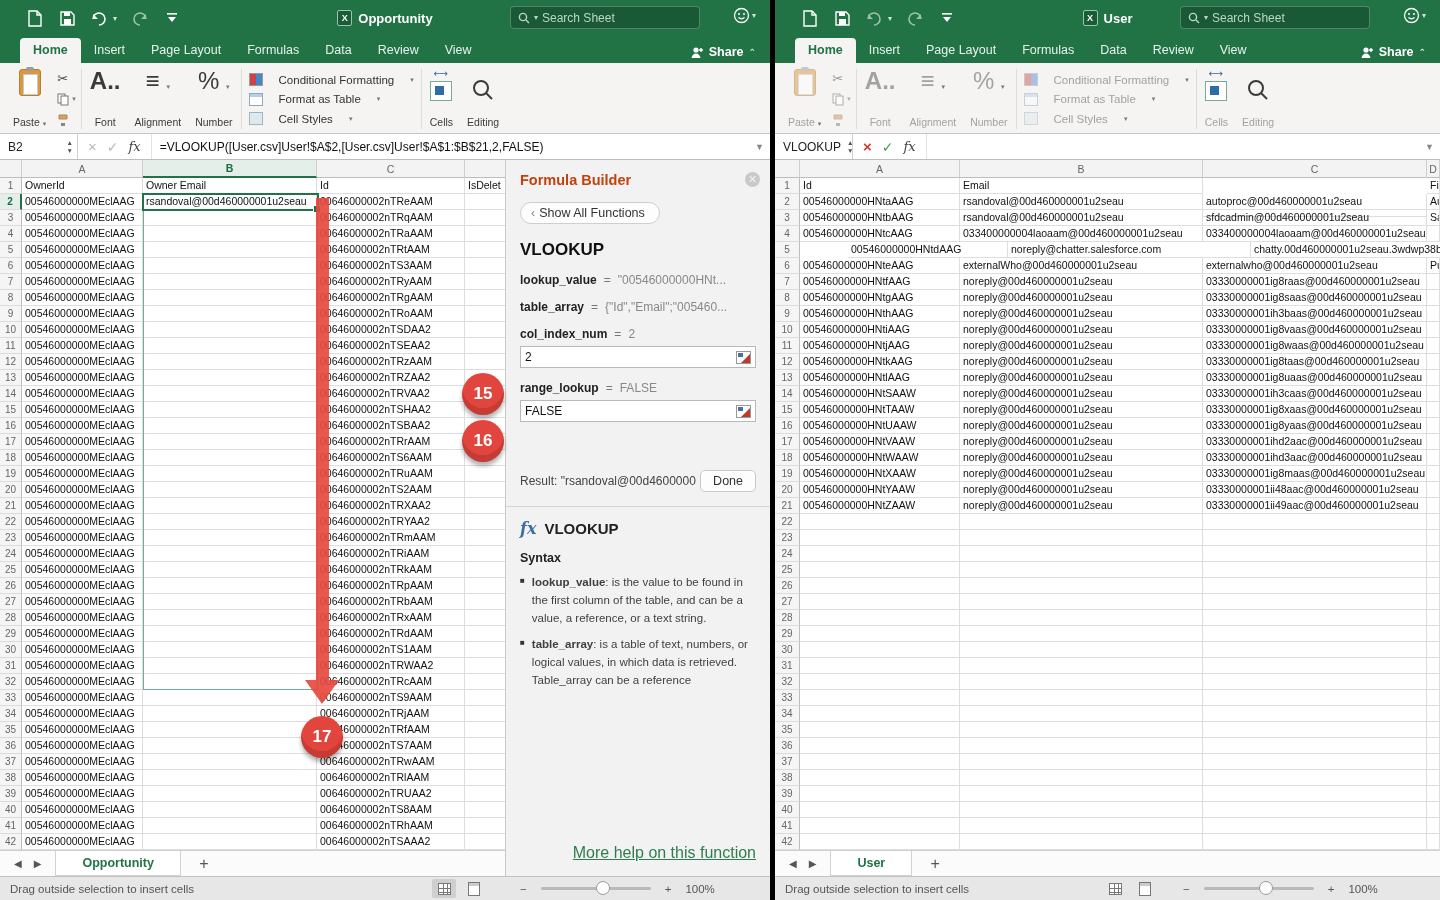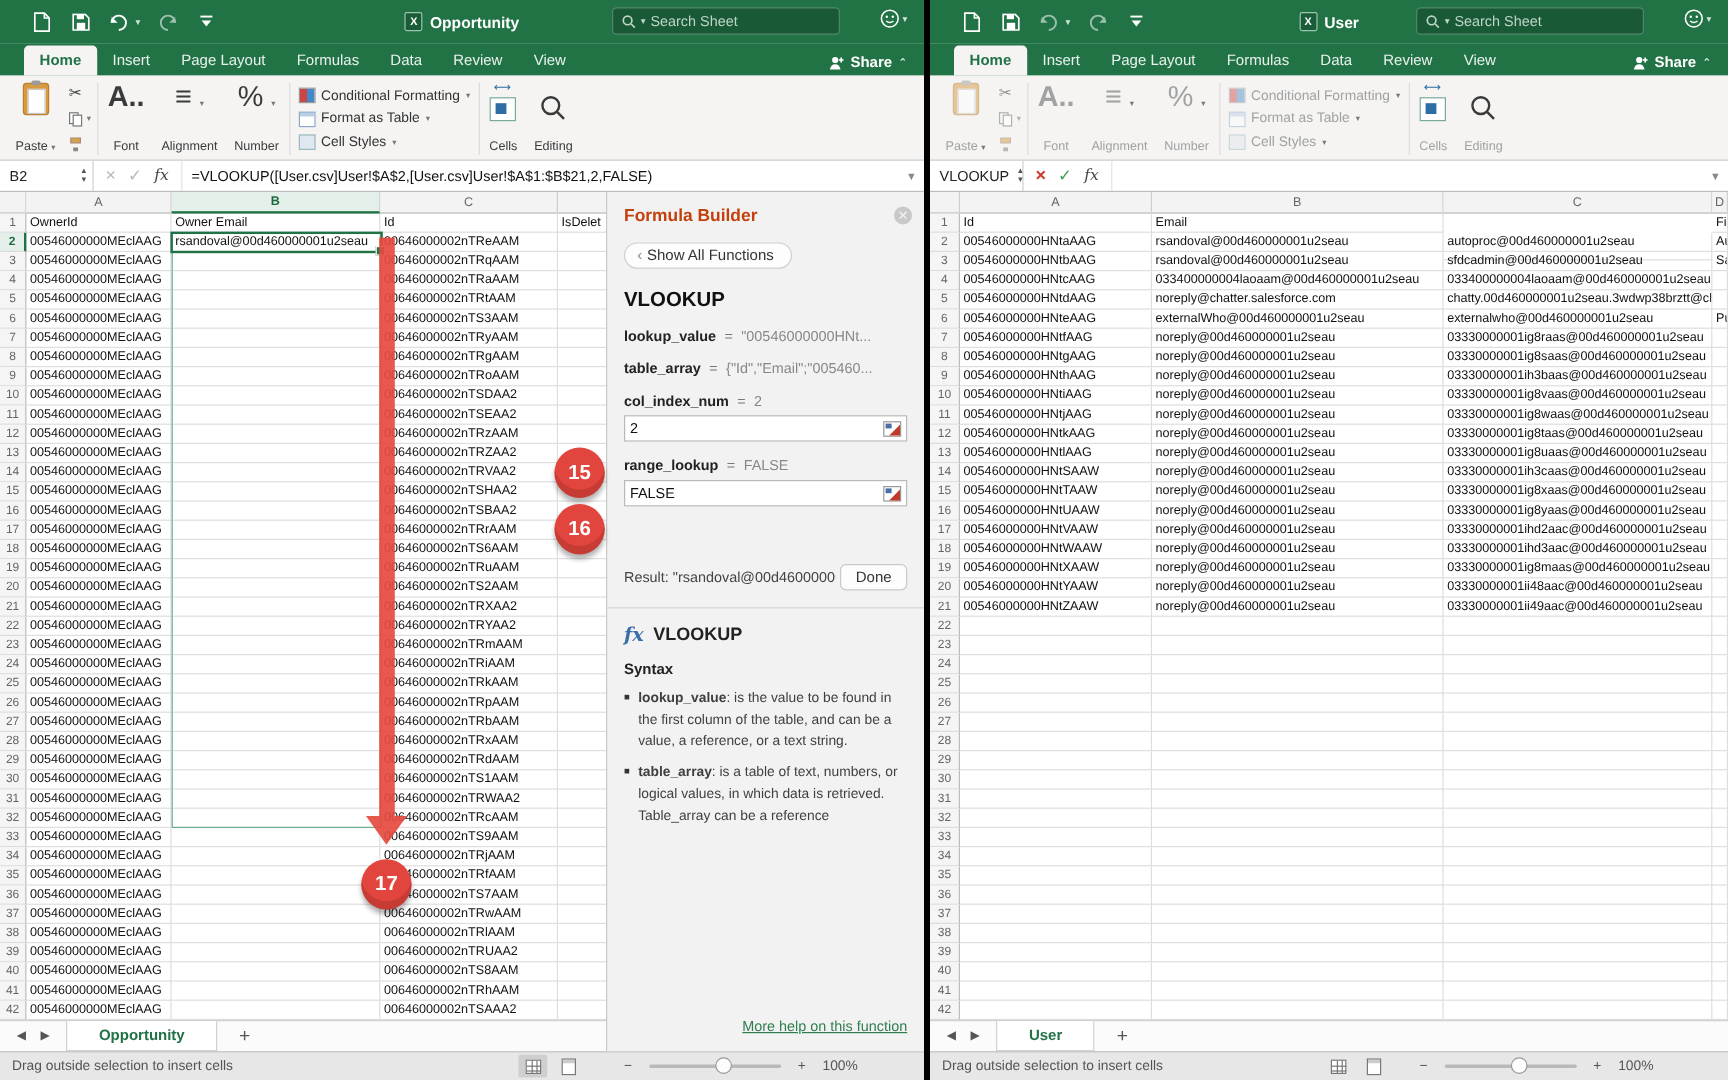--- a/index.html
+++ b/index.html
@@ -36,21 +36,21 @@
   .rcaret { font-size:7px; color:#777; }
   .dim .rlabel, .dim .bigglyph { color:#a2a2a2 !important; }
   .dim .clipboard { opacity:.5; }
   .bigglyph { font-size:24px; color:#3a3a3a; line-height:1; }
   .clipboard { width:22px; height:27px; background:#d99a3f; border:1px solid #b87f2e; border-radius:3px; position:relative; }
   .clipboard:before { content:""; position:absolute; left:3px; top:4px; width:13px; height:19px; background:#fff; border:1px solid #c9c9c9; }
   .clipboard:after { content:""; position:absolute; left:6px; top:-3px; width:8px; height:4px; background:#9b9b9b; border-radius:2px; }
   .smallbtns { display:flex; flex-direction:column; justify-content:space-between; padding:3px 4px; }
   .sbtn { height:16px; display:flex; align-items:center; gap:3px; font-size:13px; color:#444; }
   .cfcol { display:flex; flex-direction:column; justify-content:space-between; padding:4px 6px; }
-  .cfrow { display:flex; align-items:center; gap:5px; font-size:11.5px; color:#333; height:17px; white-space:nowrap; }
+  .cfrow { display:flex; align-items:center; gap:16px; font-size:11.5px; color:#333; height:17px; white-space:nowrap; }
   .dim .cfrow { color:#a2a2a2; }
   .cfic { width:14px; height:13px; flex:none; position:relative; }
   .cfic.grid4 { background:linear-gradient(90deg,#c44 50%,#48c 50%); border:1px solid #999; }
   .cfic.tbl { background:#fff; border:1px solid #8aa9c8; box-shadow:inset 0 3px 0 #b9cee4; }
   .cfic.pen { background:#dfe7f0; border:1px solid #9bb; }
   .cellsic { width:22px; height:20px; border:1px solid #7a9; background:#fff; position:relative; }
   .cellsic:before { content:""; position:absolute; left:4px; top:4px; width:9px; height:9px; background:#2d6da3; }
   .cellsic:after { content:"⟷"; position:absolute; left:2px; top:-14px; font-size:10px; color:#2d6da3; }
   .vsep { width:1px; background:#dcdcdc; margin:2px 1px; }
 
@@ -132,21 +132,21 @@
   .p-div { height:1px; background:#d5d5d5; margin:14px -14px 0; }
   .p-fxhead { margin-top:12px; display:flex; align-items:center; gap:8px; }
   .p-fxhead .fxi { font-family:"DejaVu Serif",serif; font-style:italic; font-size:16px; color:#3a6ea8; font-weight:bold; }
   .p-fxhead .nm { font-size:15px; font-weight:bold; color:#222; }
   .p-desc { margin-top:10px; font-size:11.5px; color:#3f3f3f; line-height:1.6; }
   .p-syn { margin-top:13px; font-size:12.5px; font-weight:bold; color:#222; }
   .p-synline { margin-top:5px; font-size:11.5px; color:#333; line-height:1.5; word-break:break-all; }
   .p-bullets { margin-top:9px; }
   .p-bullet { display:flex; gap:7px; margin-top:9px; font-size:11.5px; color:#3f3f3f; line-height:1.55; }
   .p-bullet .dot { flex:none; margin-top:1px; font-size:8px; color:#333; }
-  .p-morehelp { position:absolute; right:14px; bottom:14px; font-size:12px; color:#2e7d4f; text-decoration:underline; }
+  .p-morehelp { position:absolute; right:14px; bottom:14px; font-size:16px; color:#2e7d4f; text-decoration:underline; }
 
   
   .badge { position:absolute; width:42px; height:42px; border-radius:50%; background:#e2453d; color:#fff; font-size:17px; font-weight:bold; display:flex; align-items:center; justify-content:center; z-index:30; box-shadow:0 4px 4px rgba(0,0,0,.3), inset 0 -7px 0 rgba(0,0,0,.12); }
 
   .divider { position:absolute; left:770px; top:0; width:5px; height:900px; background:#000; z-index:40; }
 </style>
 </head>
 <body>
 
 <div id="app">
@@ -898,21 +898,21 @@
         </div>
         <div class="g-row">
           <div class="g-rh" style="width: 25px;">4</div>
           <div class="g-cell" style="width: 160px;">00546000000HNtcAAG</div>
           <div class="g-cell" style="width: 243px;">033400000004laoaam@00d460000001u2seau</div>
           <div class="g-cell" style="width: 224px;">033400000004laoaam@00d460000001u2seau</div>
           <div class="g-cell" style="width: 13px;"></div>
         </div>
         <div class="g-row">
           <div class="g-rh" style="width: 25px;">5</div>
-          <div class="g-cell" style="width: 160px;">00546000000HNtdAAG</div>
+          <div class="g-cell" style="width: 160px; margin-left: 48px;">00546000000HNtdAAG</div>
           <div class="g-cell" style="width: 243px;">noreply@chatter.salesforce.com</div>
           <div class="g-cell" style="width: 224px;">chatty.00d460000001u2seau.3wdwp38brztt@ch</div>
           <div class="g-cell" style="width: 13px;"></div>
         </div>
         <div class="g-row">
           <div class="g-rh" style="width: 25px;">6</div>
           <div class="g-cell" style="width: 160px;">00546000000HNteAAG</div>
           <div class="g-cell" style="width: 243px;">externalWho@00d460000001u2seau</div>
           <div class="g-cell" style="width: 224px;">externalwho@00d460000001u2seau</div>
           <div class="g-cell" style="width: 13px;">Pu</div>

